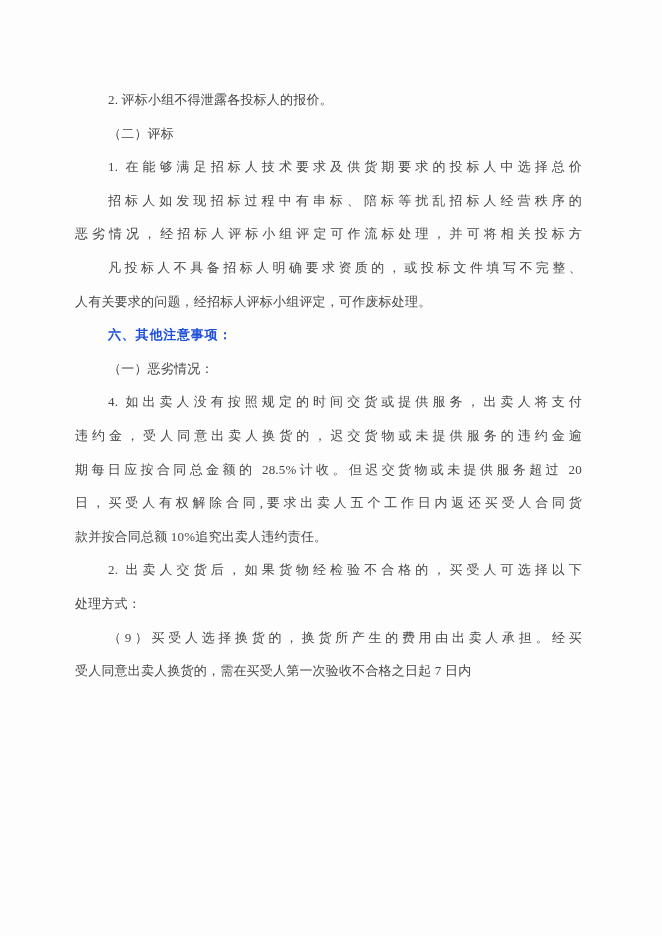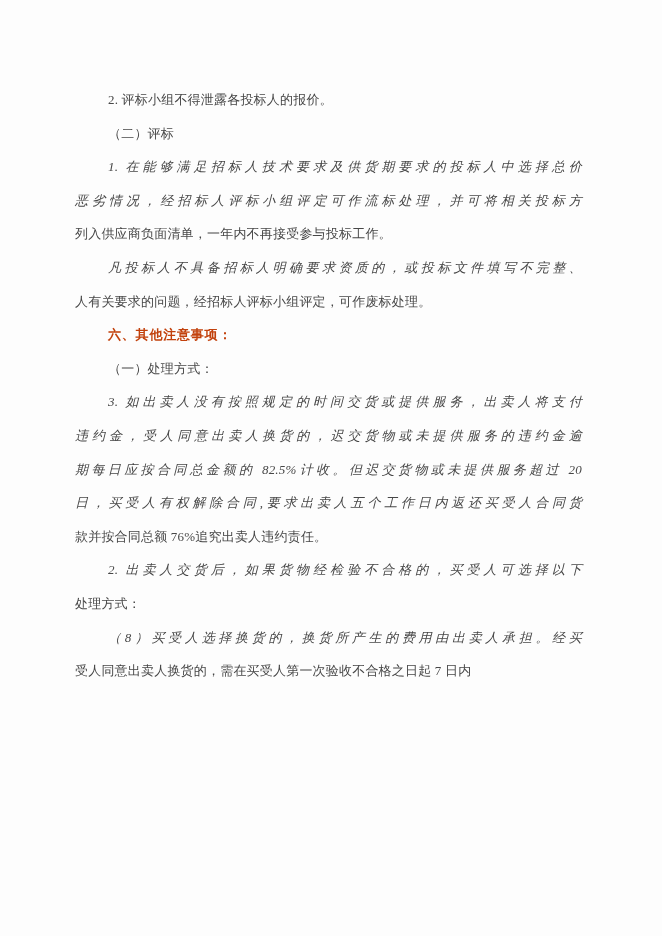--- a/index.html
+++ b/index.html
@@ -26,21 +26,20 @@
   }
   .line {
     line-height: 33.6px;
     height: 33.6px;
     overflow: visible;
   }
   
   .line.fill {
     text-align: justify;
     text-align-last: justify;
-    font-style: italic;
   }
   
   .line.first {
     text-indent: 33px;
   }
   .para.bold .line {
     font-weight: 700;
     color: #1f1f1f;
     letter-spacing: 0.8px;
   }
@@ -53,42 +52,42 @@
       <div class="para">
         <div class="line first">2. 评标小组不得泄露各投标人的报价。</div>
       </div>
       <div class="para">
         <div class="line first">（二）评标</div>
       </div>
       <div class="para">
         <div class="line first fill">1. 在能够满足招标人技术要求及供货期要求的投标人中选择总价</div>
       </div>
       <div class="para">
+        <div class="line first fill">招标人如发现招标过程中有串标、陪标等扰乱招标人经营秩序的</div>
         <div class="line fill">恶劣情况，经招标人评标小组评定可作流标处理，并可将相关投标方</div>
-        <div class="line">列入供应商负面清单，一年内不再接受参与投标工作。</div>
       </div>
       <div class="para">
         <div class="line first fill">凡投标人不具备招标人明确要求资质的，或投标文件填写不完整、</div>
         <div class="line">人有关要求的问题，经招标人评标小组评定，可作废标处理。</div>
       </div>
       <div class="para bold">
-        <div class="line first" style="color: #c2410c;">六、其他注意事项：</div>
+        <div class="line first" style="color: #1d4ed8;">六、其他注意事项：</div>
       </div>
       <div class="para">
-        <div class="line first">（一）处理方式：</div>
+        <div class="line first">（一）恶劣情况：</div>
       </div>
       <div class="para">
-        <div class="line first fill">3. 如出卖人没有按照规定的时间交货或提供服务，出卖人将支付</div>
+        <div class="line first fill">4. 如出卖人没有按照规定的时间交货或提供服务，出卖人将支付</div>
         <div class="line fill">违约金，受人同意出卖人换货的，迟交货物或未提供服务的违约金逾</div>
-        <div class="line fill">期每日应按合同总金额的 82.5%计收。但迟交货物或未提供服务超过 20</div>
+        <div class="line fill">期每日应按合同总金额的 28.5%计收。但迟交货物或未提供服务超过 20</div>
         <div class="line fill">日，买受人有权解除合同,要求出卖人五个工作日内返还买受人合同货</div>
-        <div class="line">款并按合同总额 76%追究出卖人违约责任。</div>
+        <div class="line">款并按合同总额 10%追究出卖人违约责任。</div>
       </div>
       <div class="para">
         <div class="line first fill">2. 出卖人交货后，如果货物经检验不合格的，买受人可选择以下</div>
         <div class="line">处理方式：</div>
       </div>
       <div class="para">
-        <div class="line first fill">（8）买受人选择换货的，换货所产生的费用由出卖人承担。经买</div>
+        <div class="line first fill">（9）买受人选择换货的，换货所产生的费用由出卖人承担。经买</div>
         <div class="line">受人同意出卖人换货的，需在买受人第一次验收不合格之日起 7 日内</div>
       </div>
     </div>
 </div>
 
 </body></html>

